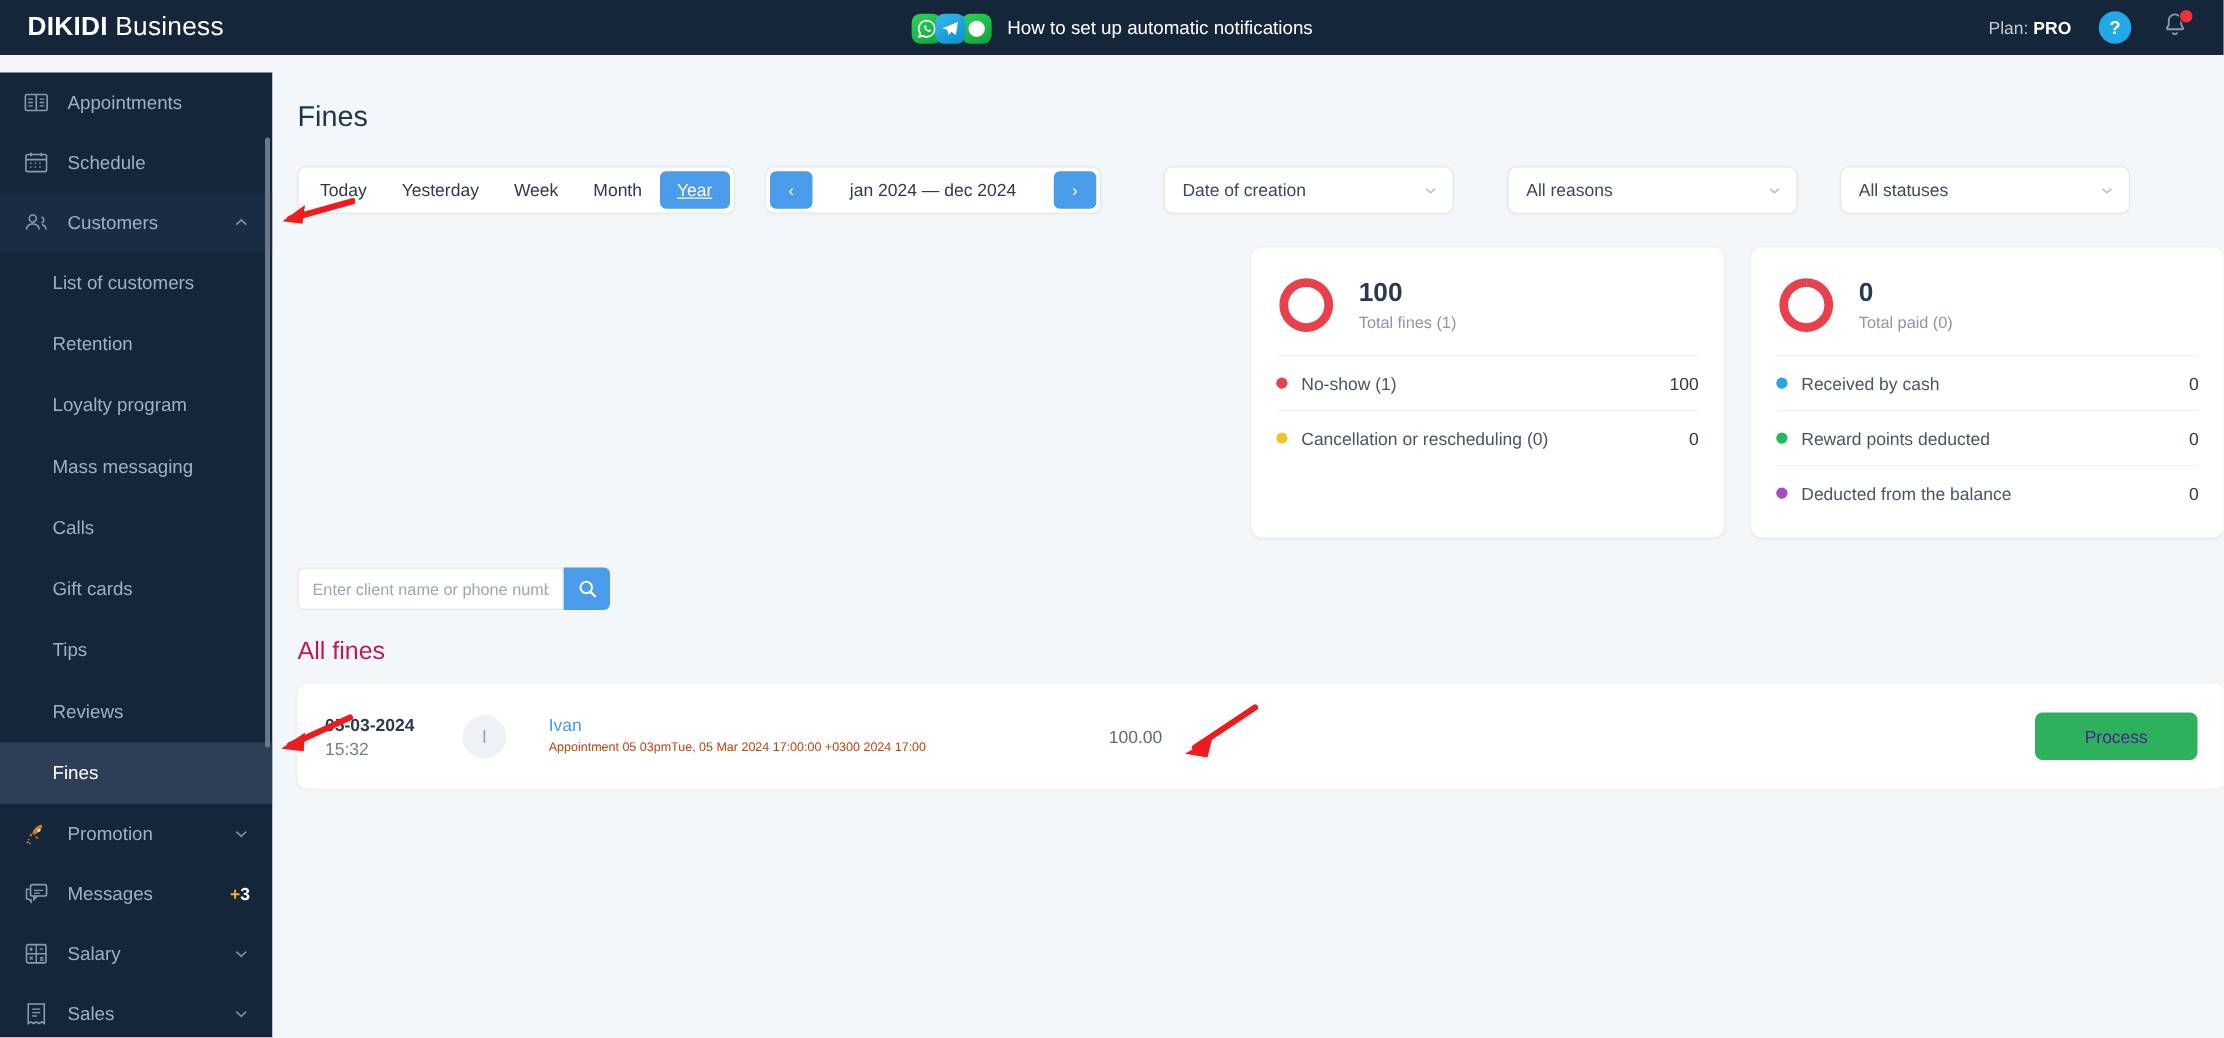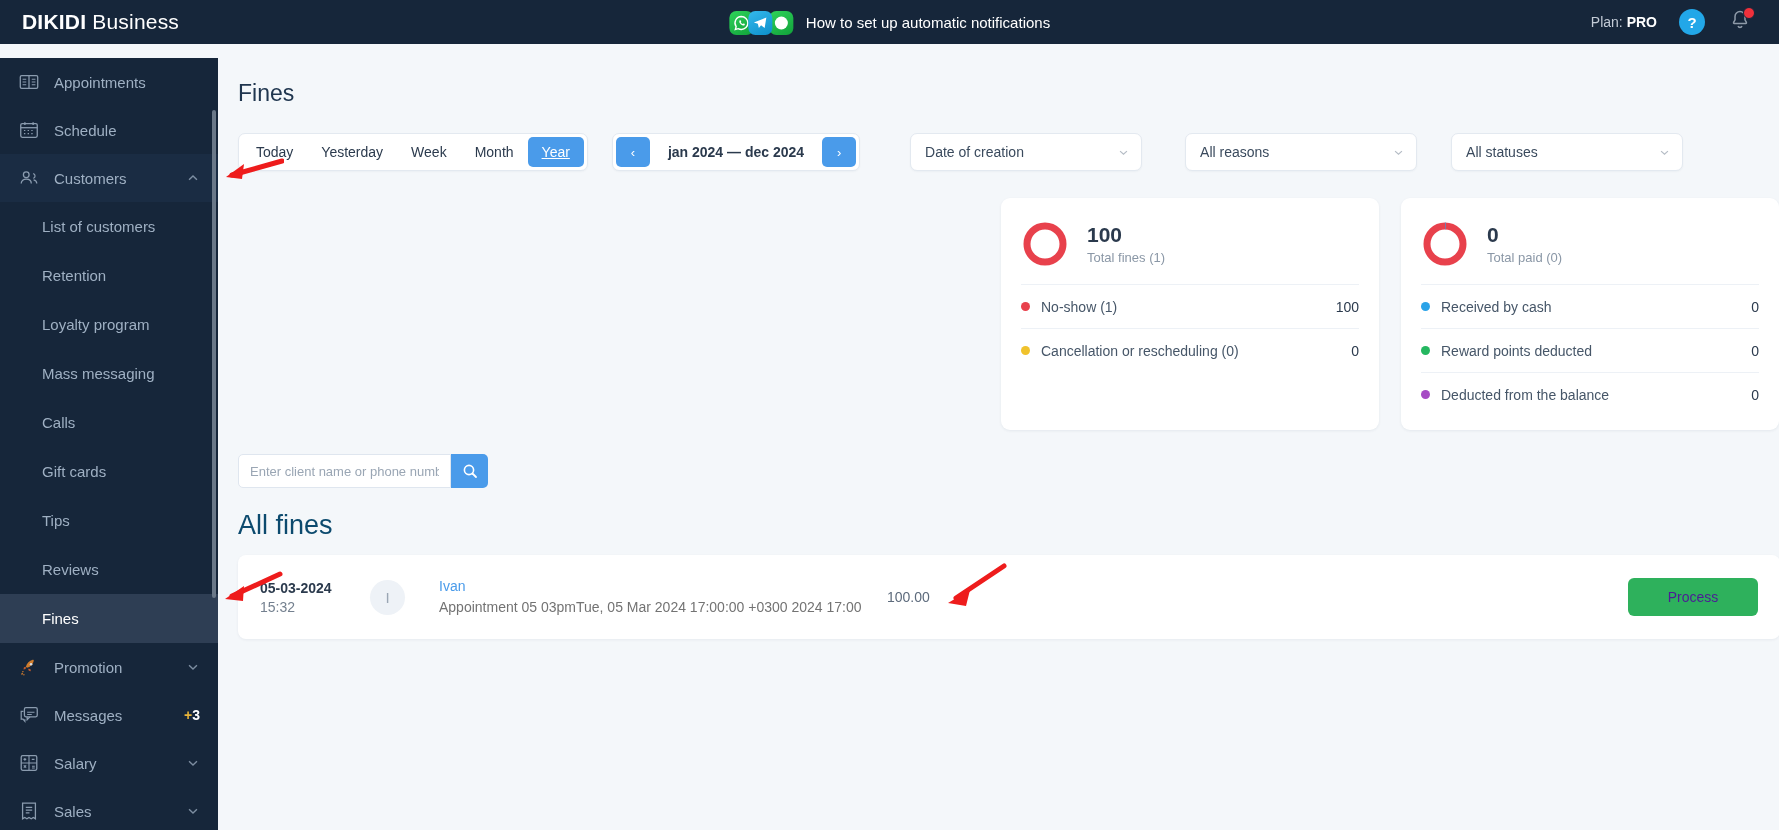--- a/index.html
+++ b/index.html
@@ -93,21 +93,21 @@
   .seg-btn.on { background: #4a9bea; color: #ffffff; text-decoration: underline; }
   .daterange {
     display: flex; align-items: center; background: #ffffff; border: 1px solid #e3e9f0;
     border-radius: 7px; height: 38px; padding: 3px; margin-left: 24px;
     box-shadow: 0 1px 2px rgba(20,40,70,.04);
   }
   .arrow-btn {
     width: 34px; height: 30px; background: #4a9bea; border-radius: 5px; color: #fff;
     display: flex; align-items: center; justify-content: center; cursor: pointer; font-size: 13px;
   }
-  .daterange .rng { font-size: 14px; color: #2b3a4d; padding: 0 18px; font-weight: bold; }
+  .daterange .rng { font-size: 14px; color: #2b3a4d; padding: 0 30px; }
   .sel {
     position: relative; height: 38px; background: #ffffff; border: 1px solid #e3e9f0;
     border-radius: 7px; display: flex; align-items: center; cursor: pointer;
     box-shadow: 0 1px 2px rgba(20,40,70,.04); padding: 0 32px 0 14px;
     font-size: 14px; color: #3a4a5d;
   }
   .sel .cv { position: absolute; right: 12px; width: 11px; height: 11px; opacity: .5; }
   .sel.creation { width: 232px; margin-left: 50px; }
   .sel.reasons  { width: 232px; margin-left: 43px; }
   .sel.statuses { width: 232px; margin-left: 34px; }
@@ -139,40 +139,40 @@
     border: 0; outline: none; width: 100%; height: 100%; padding: 0 11px;
     font-size: 13px; color: #2b3a4d; font-family: "Liberation Sans", sans-serif;
     background: transparent;
   }
   .searchbox input::placeholder { color: #9aa6b4; }
   .searchbtn {
     width: 37px; height: 34px; background: #4a9bea; border-radius: 0 5px 5px 0;
     display: flex; align-items: center; justify-content: center; cursor: pointer;
   }
 
-  .allfines-title { font-size: 27px; color: #0c4a6e; padding: 22px 0 0 20px; }
+  .allfines-title { font-size: 20px; color: #be185d; padding: 22px 0 0 20px; }
 
   
   .fines-list { padding: 14px 0 0 20px; }
   .fine-row {
     background: #ffffff; border-radius: 8px; box-shadow: 0 1px 3px rgba(20,40,70,.06);
     height: 84px; display: flex; align-items: center; padding: 0 22px 0 22px;
     width: 1542px;
   }
   .fr-date { width: 110px; flex: 0 0 110px; }
   .fr-date .d { font-size: 14px; font-weight: 700; color: #2b3a4d; }
   .fr-date .t { font-size: 14px; color: #74808f; margin-top: 3px; }
   .avatar {
     width: 35px; height: 35px; border-radius: 50%; background: #eef2f7;
     display: flex; align-items: center; justify-content: center;
     color: #9aa6b4; font-size: 15px; flex: 0 0 35px; margin-right: 34px;
   }
   .fr-info { width: 430px; flex: 0 0 430px; }
   .fr-name { font-size: 14px; color: #4a9bea; cursor: pointer; }
-  .fr-desc { font-size: 14px; color: #737373; margin-top: 4px; line-height: 1.35; }
+  .fr-desc { font-size: 10px; color: #c2410c; margin-top: 4px; line-height: 1.35; }
   .fr-amount { font-size: 14px; color: #5d6b7c; margin-left: 18px; width: 90px; }
   .process-btn {
     margin-left: auto; background: #2eb15c; color: #4c1d95; font-size: 14px;
     border-radius: 6px; height: 38px; width: 130px;
     display: flex; align-items: center; justify-content: center; cursor: pointer;
   }
 
   
   .annot { position: absolute; pointer-events: none; z-index: 60; }
   svg.arrow { display: block; }

